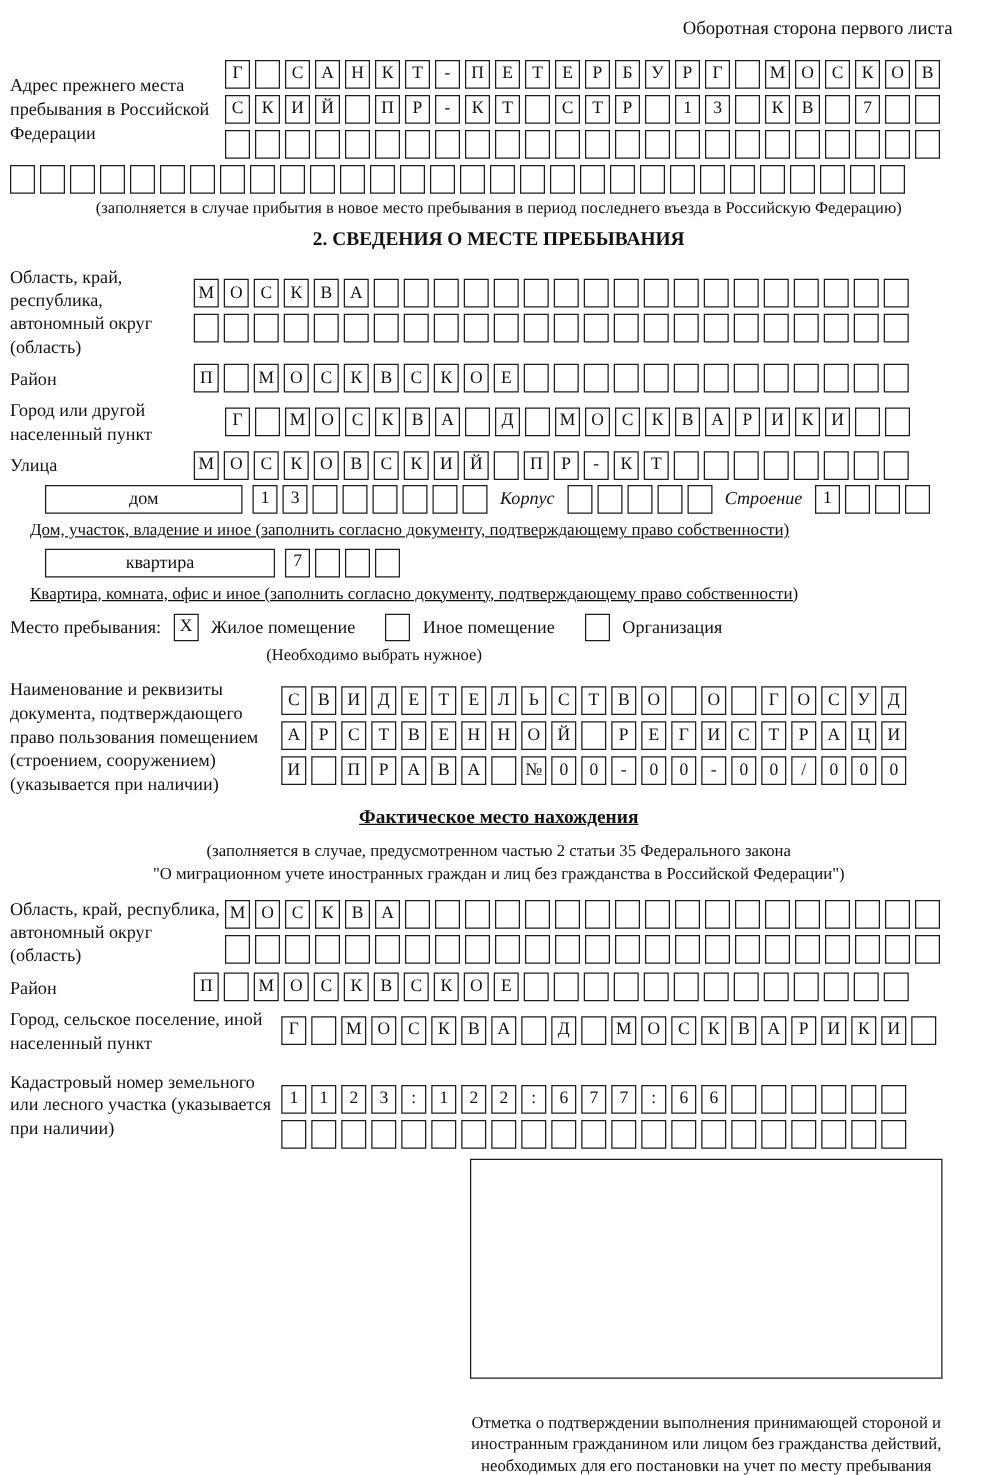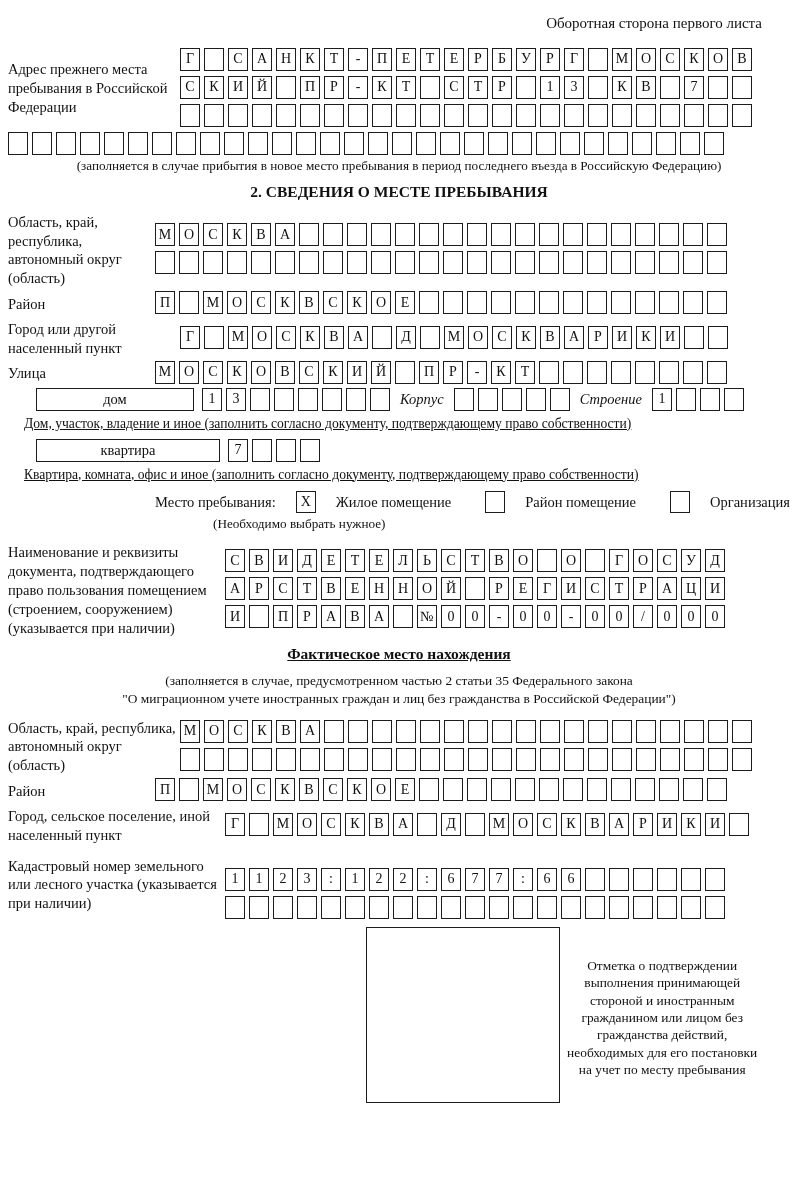--- a/index.html
+++ b/index.html
@@ -25,28 +25,28 @@
   .fullrow{margin:5px 0 2px 0;}
   .caption{font-size:13.2px;text-align:center;margin:2px 0 8px 0;}
   .caption-left{font-size:13.6px;margin:4px 0 6px 16px;text-decoration:underline;}
   .sec-title{text-align:center;font-weight:bold;font-size:15.5px;margin:6px 0 8px 0;}
   .box-label{
     border:1.4px solid #1c1c1c;height:23px;box-sizing:border-box;
     display:flex;align-items:center;justify-content:center;font-size:14.5px;
   }
   .inline-row{display:flex;align-items:center;gap:8px;margin:4px 0 2px 28px;}
   .mini-lbl{font-size:14.5px;padding:0 2px;font-style:italic;}
-  .type-row{display:flex;align-items:center;gap:20px;margin:8px 0 2px 0;justify-content:flex-end;}
+  .type-row{display:flex;align-items:center;gap:10px;margin:8px 0 2px 0;}
   .cb{
     width:20px;height:22px;border:1.4px solid #1c1c1c;box-sizing:border-box;
     display:flex;align-items:center;justify-content:center;font-size:14px;flex:0 0 auto;
   }
   .opt-gap{margin-left:14px;}
   .fact-cap{font-size:13.4px;text-align:center;margin:1px 0;}
-  .stamp-wrap{display:flex;flex-direction:row;align-items:center;margin:8px 26px 0 auto;width:398px;}
+  .stamp-wrap{display:flex;flex-direction:column;align-items:center;margin:8px 26px 0 auto;width:398px;gap:20px;}
   .stamp-box{width:378px;height:176px;border:1.6px solid #1c1c1c;box-sizing:border-box;}
   .stamp-caption{font-size:13.4px;text-align:center;margin-top:6px;width:398px;}
 </style>
 </head>
 <body>
 
 <div class="hdr-note">Оборотная сторона первого листа</div>
 
 <div class="group">
   <div class="lbl w170">Адрес прежнего места пребывания в Российской Федерации</div>
@@ -353,21 +353,21 @@
       <span class="cell"></span>
     </div>
 </div>
 <div class="caption-left">Квартира, комната, офис и иное (заполнить согласно документу, подтверждающему право собственности)</div>
 
 <div class="type-row">
   <span>Место пребывания:</span>
   <span class="cb">X</span>
   <span>Жилое помещение</span>
   <span class="cb opt-gap"></span>
-  <span>Район помещение</span>
+  <span>Иное помещение</span>
   <span class="cb opt-gap"></span>
   <span>Организация</span>
 </div>
 <div class="caption" style="text-align:left;margin-left:205px;">(Необходимо выбрать нужное)</div>
 
 <div class="group">
   <div class="lbl w215">Наименование и реквизиты документа, подтверждающего право пользования помещением (строением, сооружением) (указывается при наличии)</div>
   <div class="stack">
     <div class="cells">
         <span class="cell">С</span>

